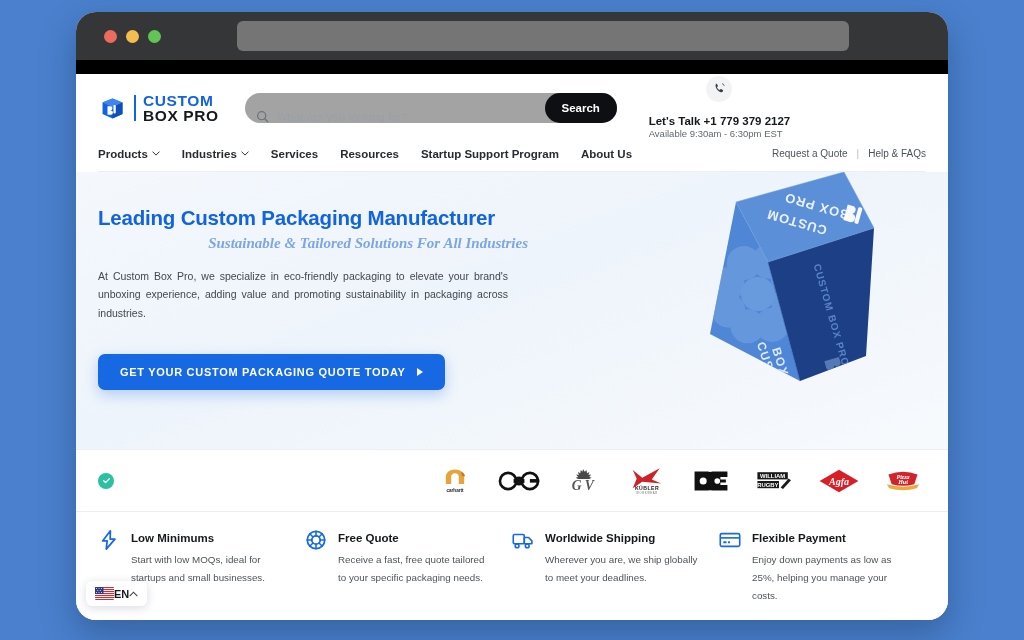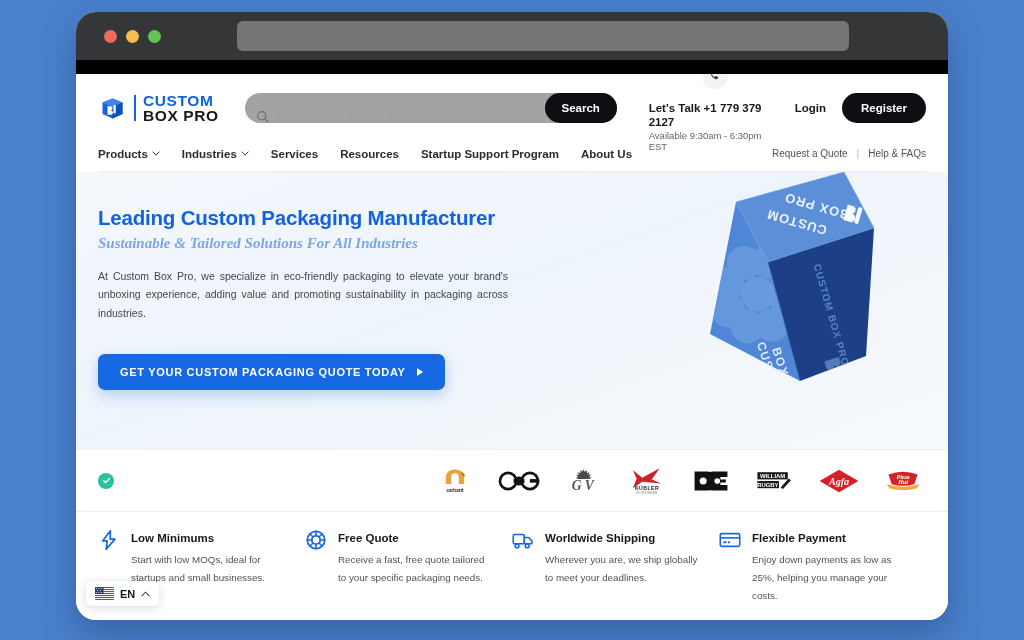--- a/index.html
+++ b/index.html
@@ -152,21 +152,21 @@
   }
   .hero-copy { width: 430px; position: relative; z-index: 2; }
   .hero h1 {
     font-size: 20.5px; font-weight: 800; color: #1263e0;
     letter-spacing: -.2px; line-height: 1.2;
   }
   .hero h2 {
     font-family: "Liberation Serif", serif;
     font-style: italic; font-weight: 700;
     font-size: 15px; color: #7ba7e4;
-    margin-top: 3px; line-height: 1.3;
+    margin-top: 3px; line-height: 1.3; text-align: right;
   }
   .hero p {
     margin-top: 14px;
     font-size: 10.5px; line-height: 1.75;
     color: #42474e;
     text-align: justify;
     width: 410px;
   }
   .cta {
     margin-top: 32px;
@@ -228,21 +228,21 @@
   .feat-title { font-size: 11.5px; font-weight: 800; color: #15181c; line-height: 1.3; }
   .feat-desc { font-size: 9.8px; color: #4d535a; line-height: 1.85; margin-top: 5px; }
 
   
   .lang {
     position: absolute;
     left: 10px; bottom: 14px;
     background: #fff;
     border-radius: 6px;
     box-shadow: 0 2px 10px rgba(20,30,60,.16);
-    display: flex; align-items: center; gap: 6px;
+    display: flex; align-items: center; gap: 0;
     padding: 6px 9px;
     cursor: pointer;
     z-index: 10;
   }
   .flag { width: 19px; height: 13px; display: block; border-radius: 1px; }
   .lang-code { font-size: 11px; font-weight: 700; color: #15181c; }
 </style>
 </head>
 <body>
 
@@ -296,24 +296,20 @@
               <path d="M3.2 2.6c.5-.5 1.3-.5 1.7.1l1 1.4c.3.5.2 1.1-.2 1.5l-.6.5c-.2.2-.2.4-.1.6.6 1.3 1.7 2.4 3 3 .2.1.5.1.6-.1l.5-.6c.4-.4 1-.5 1.5-.2l1.4 1c.6.4.6 1.2.1 1.7l-.7.7c-.5.5-1.2.6-1.8.4C7 11.9 4.1 9 3.1 5.1c-.2-.6 0-1.3.4-1.8z" fill="#3c4148"></path>
               <path d="M11.6 2.2c1 .2 1.9 1 2.1 2.1" fill="none" stroke="#3c4148" stroke-width="1" stroke-linecap="round"></path>
             </svg>
           </span>
           <span class="phone-txt">
             <span class="p1">Let's Talk +1 779 379 2127</span>
             <span class="p2">Available 9:30am - 6:30pm EST</span>
           </span>
         </div>
 
-        <div class="header-right">
-          <a class="login-link" href="#">Login</a>
-          <button class="register-btn">Register</button>
-        </div>
       </div>
 
       <div class="header-nav">
         <div class="navlist">
           <div class="navitem">
             <span>Products</span>
             <svg class="chev" width="8" height="5" viewBox="0 0 10 6">
               <path d="M1 1 L5 5 L9 1" fill="none" stroke="#282c32" stroke-width="1.2" stroke-linecap="round"></path>
             </svg>
           </div>

